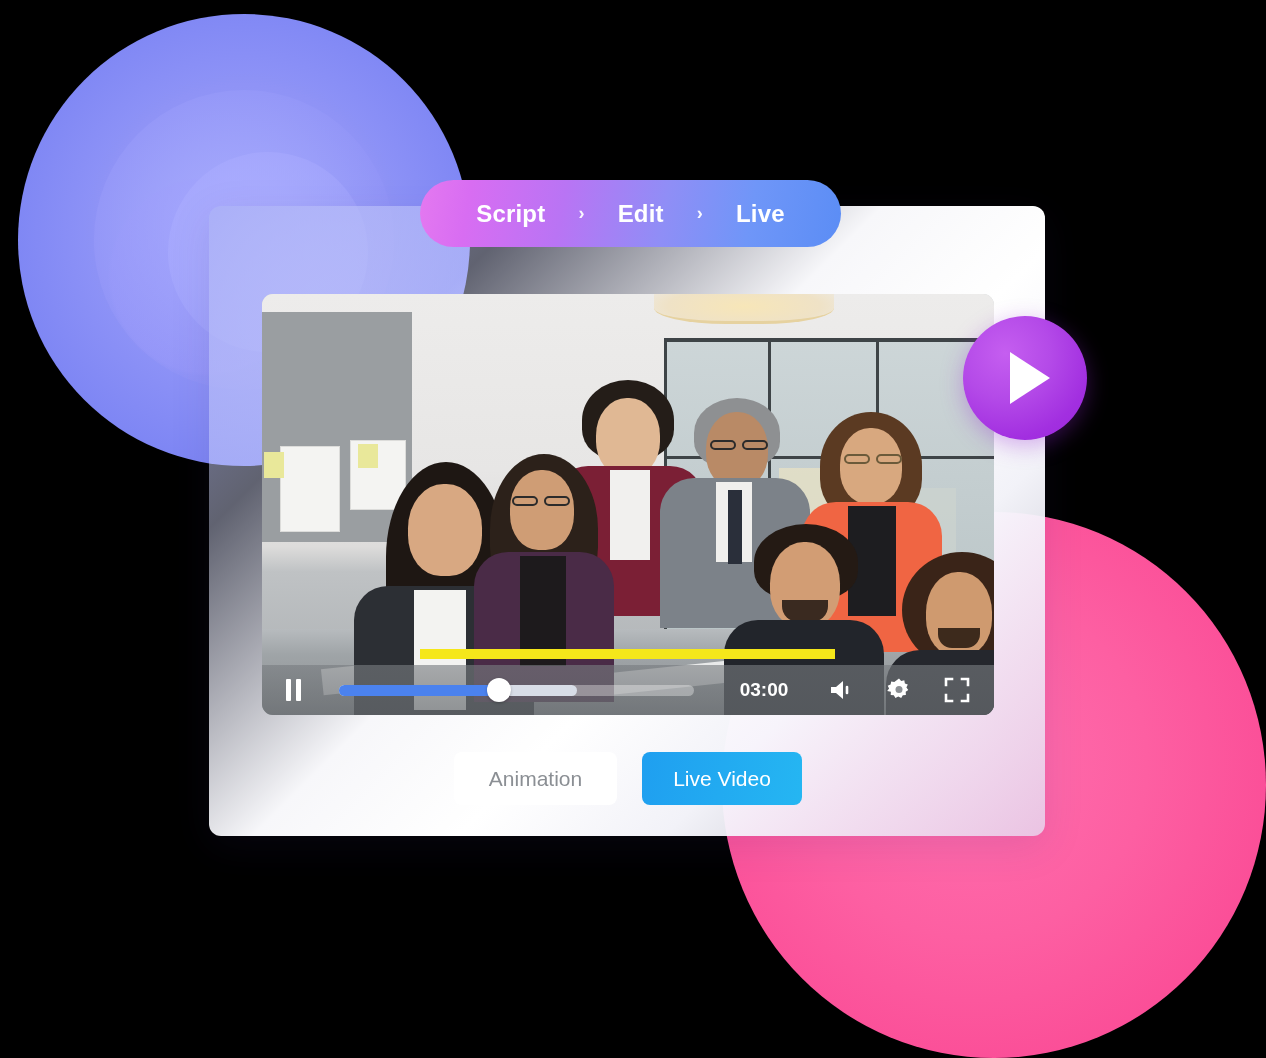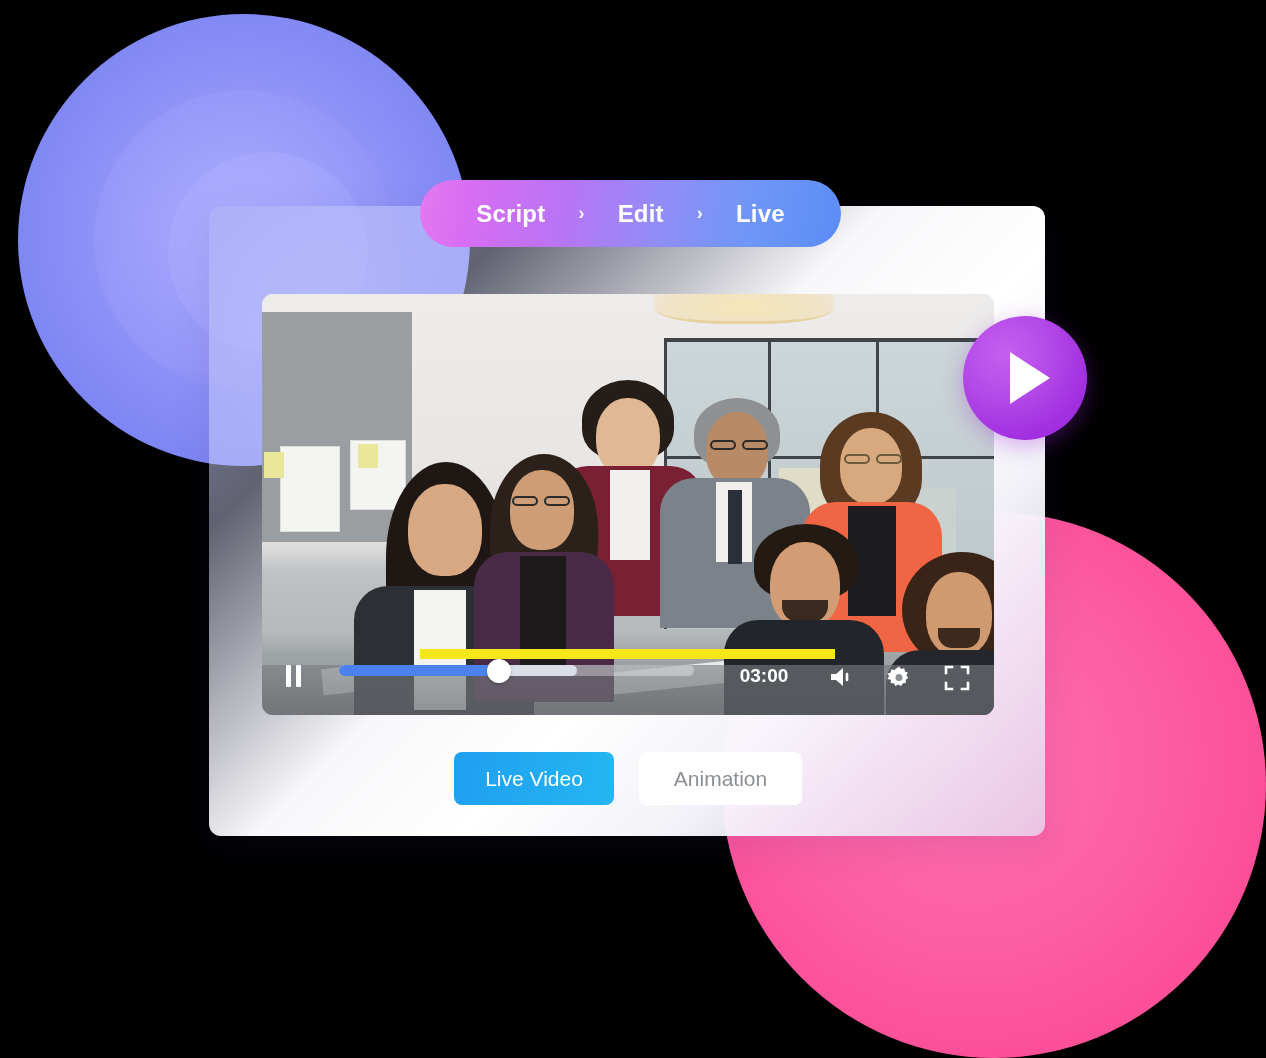--- a/index.html
+++ b/index.html
@@ -98,21 +98,21 @@
   .person{ position:absolute; }
   .head{ position:absolute; border-radius:48% 48% 44% 44%; }
   .hair{ position:absolute; border-radius:50% 50% 38% 38%; }
   .body{ position:absolute; border-radius:34px 34px 0 0; }
   .glasses{ position:absolute; height:10px; border:2px solid #2b2b2b; border-radius:6px; }
   .yellowbar{ position:absolute; left:420px; top:649px; width:415px; height:10px; background:#f5e71a; }
 
   
   .controls{
     position:absolute; left:262px; top:665px; width:732px; height:50px;
-    display:flex; align-items:flex-start; padding:0 24px; gap:32px;
+    display:flex; align-items:center; padding:0 24px; gap:32px;
     background:linear-gradient(180deg, rgba(120,124,128,.62), rgba(104,108,112,.72));
   }
   .pause{ display:flex; gap:5px; cursor:pointer; }
   .pause i{ display:block; width:5px; height:22px; background:#fff; border-radius:1px; }
   .bar{ position:relative; flex:1; height:11px; margin:0 6px; }
   .bar .track{ position:absolute; inset:0; border-radius:6px; background:rgba(255,255,255,.34); }
   .bar .track2{ position:absolute; left:0; top:0; height:11px; border-radius:6px; background:rgba(232,240,250,.80); }
   .bar .fill{ position:absolute; left:0; top:0; height:11px; border-radius:6px; background:#4b82ee; }
   .bar .handle{ position:absolute; top:50%; width:24px; height:24px; margin-top:-12px; margin-left:-12px;
     border-radius:50%; background:#fff; box-shadow:0 1px 3px rgba(0,0,0,.25); cursor:pointer; }
@@ -288,15 +288,15 @@
       </svg>
     </div>
   </div>
 </div>
 
 <div class="playbtn">
   <div class="tri"></div>
 </div>
 
 <div class="tabs">
+  <div class="tab anim">Animation</div>
   <div class="tab live">Live Video</div>
-  <div class="tab anim">Animation</div>
 </div>
 
 </body></html>

